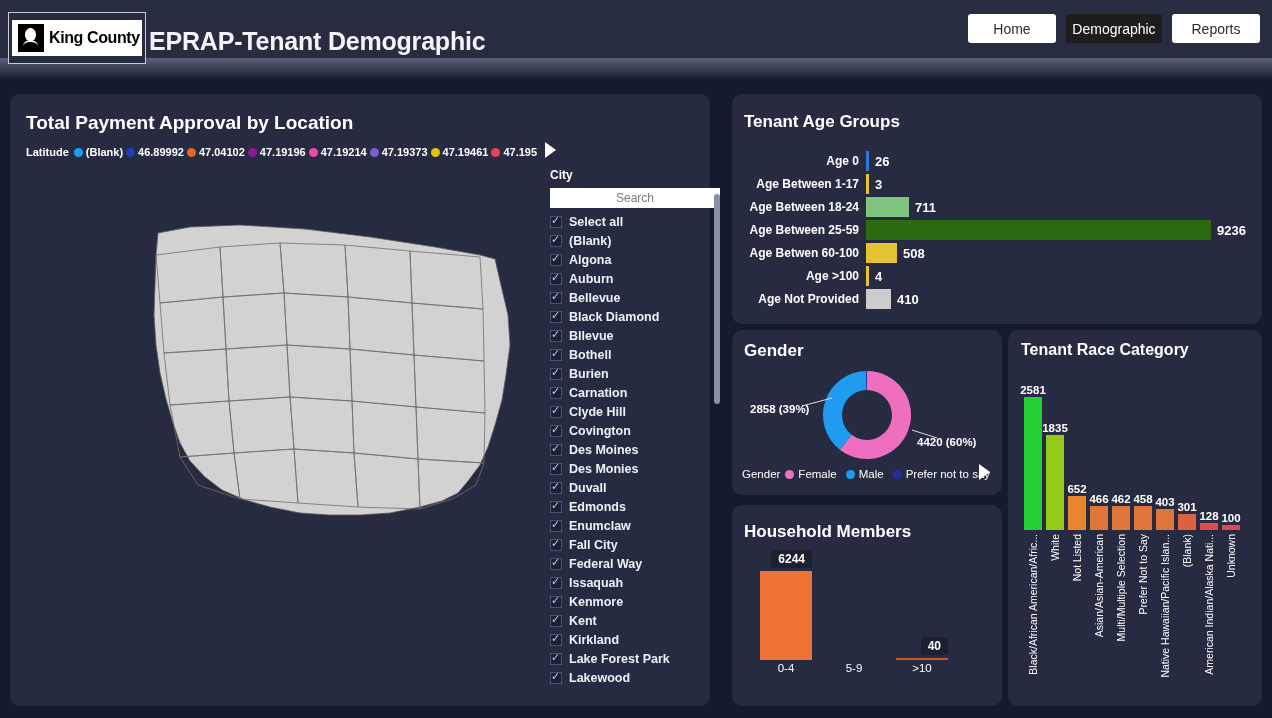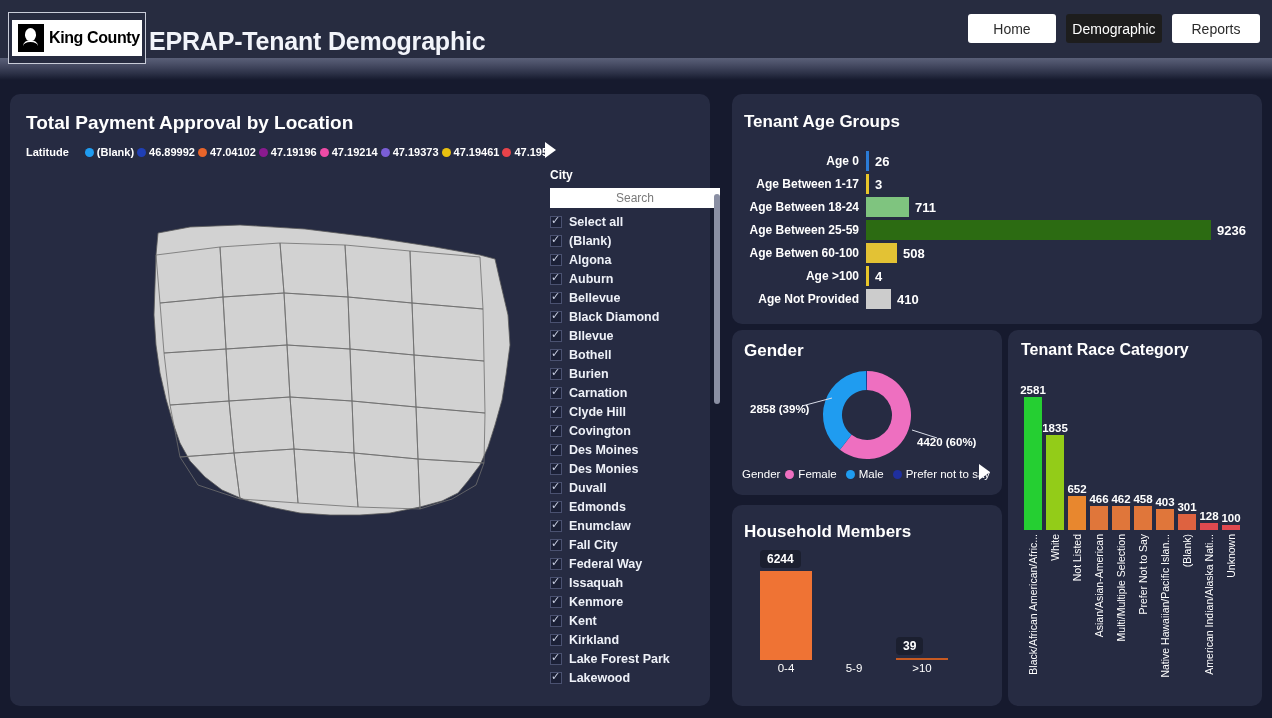--- a/index.html
+++ b/index.html
@@ -73,21 +73,21 @@
 
   
   #map-card { left: 10px; top: 94px; width: 700px; height: 612px; }
   #map-title { left: 26px; top: 112px; font-size: 19px; }
 
   .map-legend {
     position: absolute; left: 26px; top: 146px;
     display: flex; align-items: center; gap: 5px;
     font-size: 11px; font-weight: bold; color: #ffffff;
   }
-  .legend-label { margin-right: 11px; }
+  .legend-label { margin-right: 0; }
   .legend-item { display: flex; align-items: center; gap: 3px; margin-right: 3px; }
   .legend-dot { width: 9px; height: 9px; border-radius: 50%; flex: none; }
   .legend-arrow {
     position: absolute; left: 545px; top: 142px;
     width: 0; height: 0; cursor: pointer;
     border-left: 11px solid #ffffff;
     border-top: 8px solid transparent;
     border-bottom: 8px solid transparent;
   }
 
@@ -167,21 +167,21 @@
     border-top: 8px solid transparent;
     border-bottom: 8px solid transparent;
   }
 
   
   #household-card { left: 732px; top: 505px; width: 270px; height: 201px; }
   #household-title { left: 744px; top: 522px; font-size: 17px; }
   .hh-plot { position: absolute; left: 760px; top: 550px; width: 220px; height: 110px; }
   .hh-col {
     position: absolute; bottom: 0; width: 52px;
-    display: flex; flex-direction: column; align-items: flex-start; justify-content: flex-end;
+    display: flex; flex-direction: column; align-items: flex-end; justify-content: flex-end;
     height: 110px;
   }
   .hh-badge {
     background: #1b1f2f; color: #ffffff; font-size: 12px; font-weight: bold;
     border-radius: 4px; padding: 2px 7px; margin-bottom: 3px;
   }
   .hh-bar { width: 52px; }
   .hh-cat {
     position: absolute; top: 112px; width: 52px; text-align: center;
     font-size: 11.5px; color: #ffffff;
@@ -506,21 +506,21 @@
 <div class="card" id="household-card"></div>
 <div class="card-title" id="household-title">Household Members</div>
 <div class="hh-plot" id="hh-plot">
     <div class="hh-col" style="left: 0px;">
       <div class="hh-badge">6244</div>
       <div class="hh-bar" style="height: 92px; background: rgb(239, 115, 52);"></div>
     </div>
     <div class="hh-cat" style="left: 0px;">0-4</div>
     <div class="hh-cat" style="left: 68px;">5-9</div>
     <div class="hh-col" style="left: 136px;">
-      <div class="hh-badge">39</div>
+      <div class="hh-badge">40</div>
       <div class="hh-bar" style="height: 2px; background: rgb(199, 90, 34);"></div>
     </div>
     <div class="hh-cat" style="left: 136px;">&gt;10</div>
   </div>
 
 <div class="card" id="race-card"></div>
 <div class="card-title" id="race-title">Tenant Race Category</div>
 <div class="race-plot" id="race-plot">
     <div class="race-col" style="left: 0px; width: 18px;">
       <div class="race-val">2581</div>

